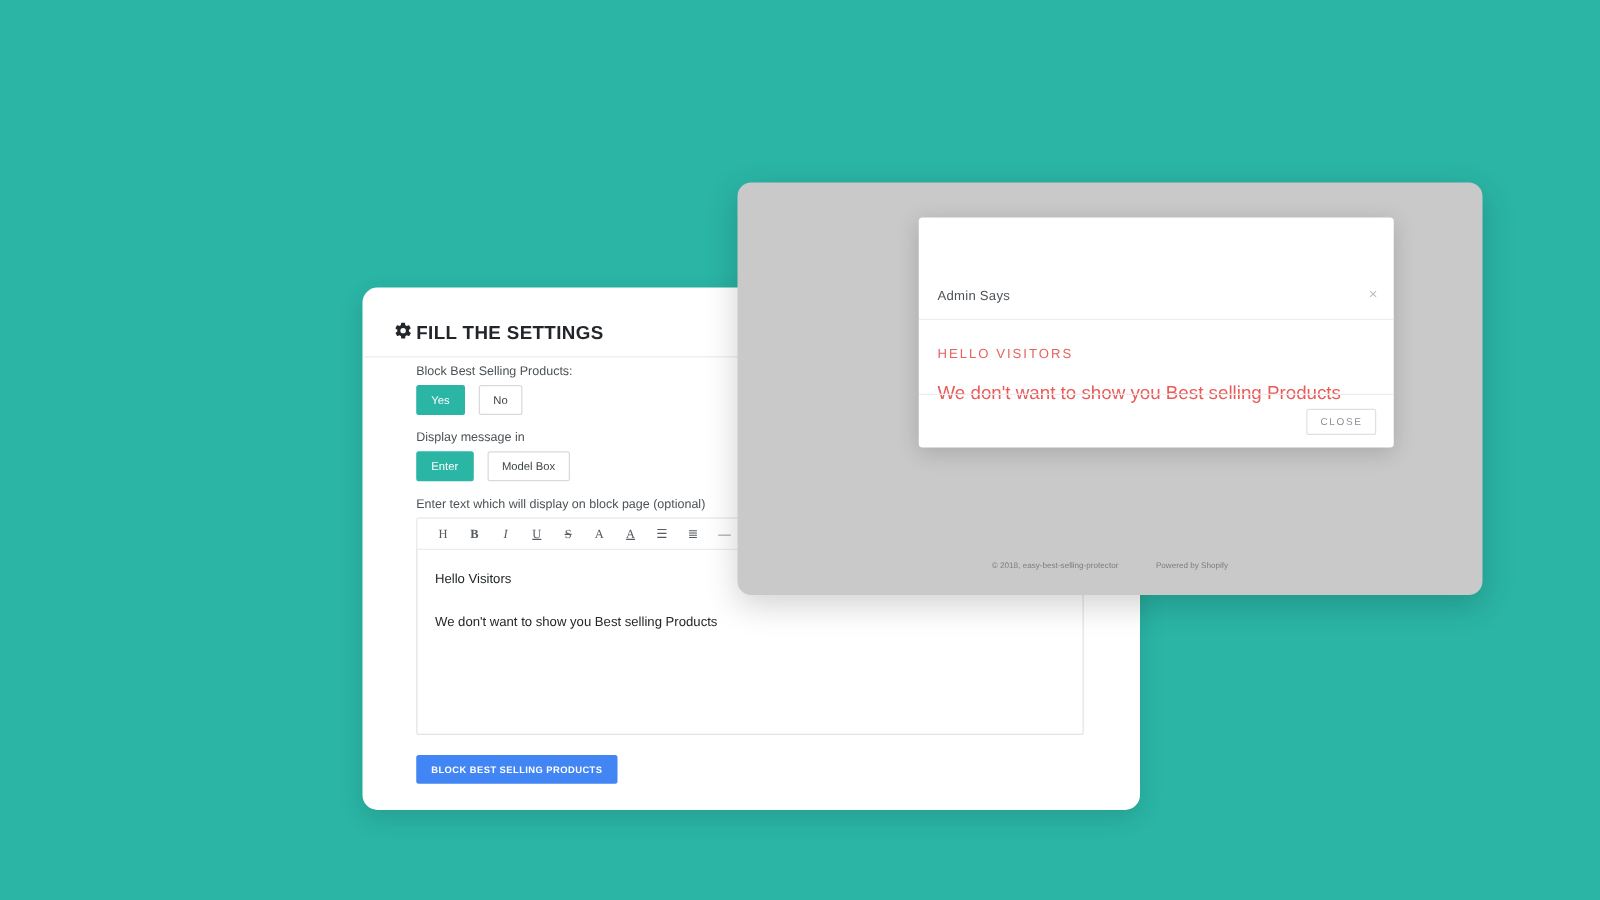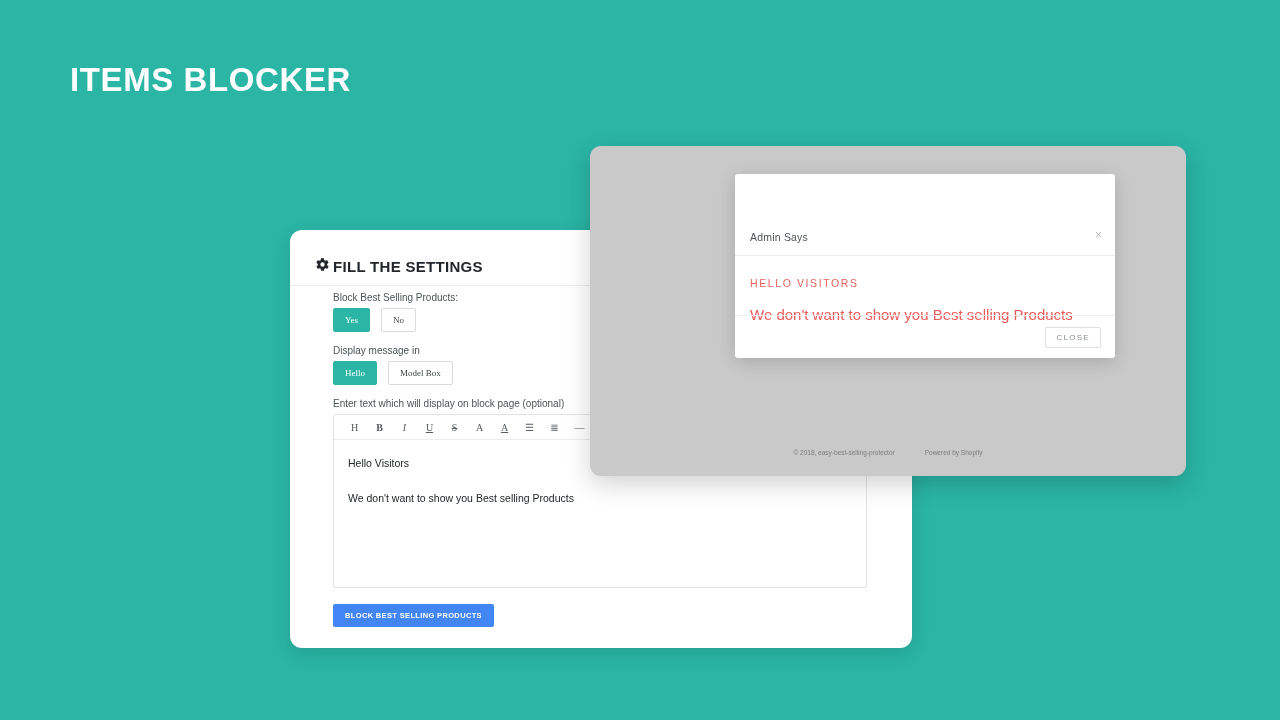--- a/index.html
+++ b/index.html
@@ -50,21 +50,21 @@
   }
   .field-label {
     position: absolute;
     font-size: 10px; color: #4c5256; font-weight: 400;
     white-space: nowrap;
   }
   .lbl-block { left: 43px; top: 62px; }
   .lbl-display { left: 43px; top: 115px; }
   .lbl-enter { left: 43px; top: 168px; }
 
-  .btn-group { position: absolute; display: flex; font-family: Liberation Serif, serif; }
+  .btn-group { position: absolute; display: flex; }
   .bg-block { left: 43px; top: 78px; }
   .bg-display { left: 43px; top: 131px; }
   .opt {
     height: 24px; min-width: 34px;
     display: flex; align-items: center; justify-content: center;
     font-size: 9px; padding: 0 11px;
     border: 1px solid #d8dadc; background: #ffffff; color: #3f4548;
     border-radius: 2px;
   }
   .opt.active {
@@ -185,42 +185,41 @@
     background: #ffffff; color: #8b9196;
     font-size: 8px; letter-spacing: 1.3px;
   }
 </style>
 </head>
 <body>
 
 <div id="stage">
 
   <div class="headline">
-    <div class="line2">ITEMS BLOCKER</div>
   </div>
 
   <div class="admin-panel">
 
     <span class="gear-icon">
       <svg viewBox="0 0 24 24" width="15" height="15" fill="currentColor">
         <path d="M19.4 13c.04-.32.06-.65.06-1s-.02-.68-.07-1l2.1-1.63a.5.5 0 0 0 .12-.64l-2-3.46a.5.5 0 0 0-.6-.22l-2.49 1a7.3 7.3 0 0 0-1.73-1l-.38-2.65a.5.5 0 0 0-.5-.42h-4a.5.5 0 0 0-.49.42l-.38 2.65c-.62.26-1.2.6-1.73 1l-2.49-1a.5.5 0 0 0-.6.22l-2 3.46a.5.5 0 0 0 .12.64L4.6 11c-.05.32-.07.65-.07 1s.02.68.07 1l-2.11 1.63a.5.5 0 0 0-.12.64l2 3.46c.12.22.39.3.6.22l2.49-1c.53.4 1.1.74 1.73 1l.38 2.65c.04.24.25.42.5.42h4c.25 0 .46-.18.5-.42l.38-2.65c.62-.26 1.2-.6 1.73-1l2.49 1c.22.08.48 0 .6-.22l2-3.46a.5.5 0 0 0-.12-.64L19.4 13zM12 15.5a3.5 3.5 0 1 1 0-7 3.5 3.5 0 0 1 0 7z"></path>
       </svg>
     </span>
     <div class="admin-title">FILL THE SETTINGS</div>
     <div class="admin-sep"></div>
 
     <div class="field-label lbl-block">Block Best Selling Products:</div>
     <div class="btn-group bg-block">
       <div class="opt active">Yes</div>
       <div class="opt">No</div>
     </div>
 
     <div class="field-label lbl-display">Display message in</div>
     <div class="btn-group bg-display">
-      <div class="opt active">Hello</div>
+      <div class="opt active">Enter</div>
       <div class="opt">Model Box</div>
     </div>
 
     <div class="field-label lbl-enter">Enter text which will display on block page (optional)</div>
     <div class="editor">
       <div class="editor-toolbar">
         <div class="tb-btn">H</div>
         <div class="tb-btn bold">B</div>
         <div class="tb-btn ital">I</div>
         <div class="tb-btn under">U</div>

